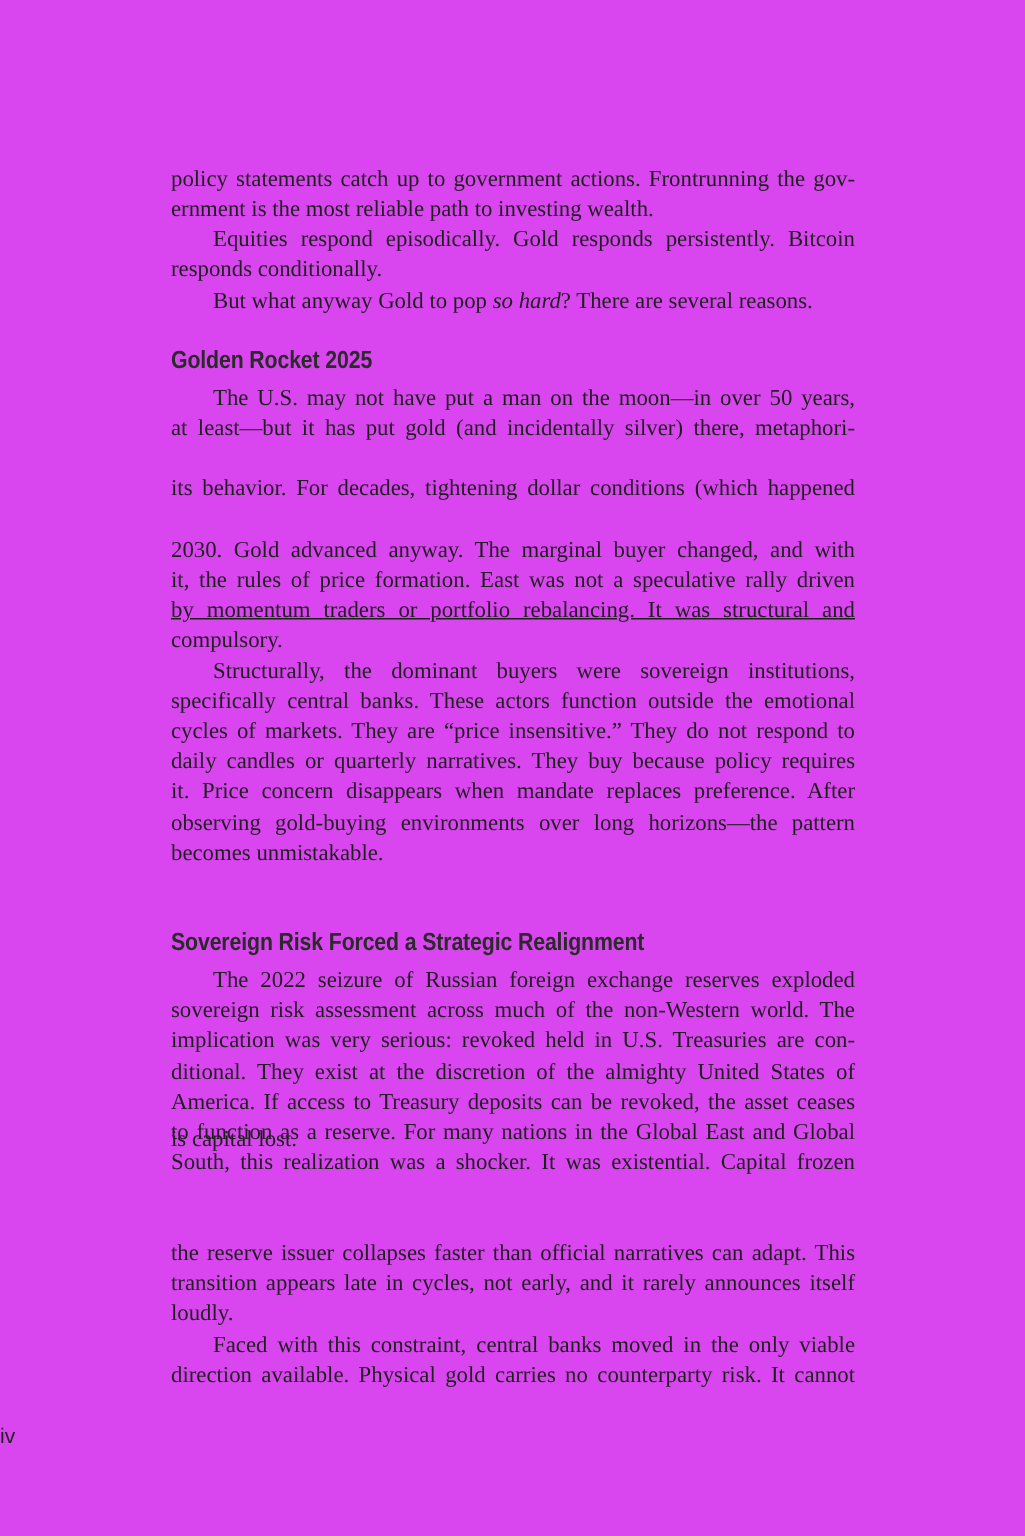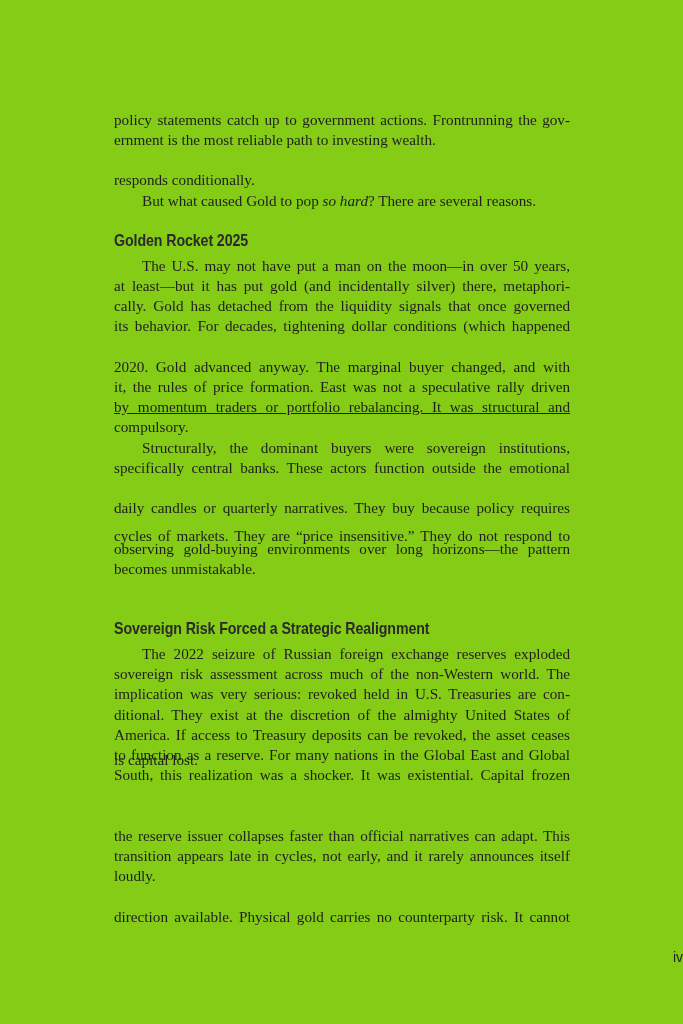--- a/index.html
+++ b/index.html
@@ -1,81 +1,83 @@
 <!DOCTYPE html>
 <html><head>
 <meta charset="utf-8">
 <style>
   html, body { margin:0; padding:0; background:#ffffff; }
   body { width:683px; height:1024px; position:relative; overflow:hidden; }
-  .page { position:absolute; left:0; top:0; width:683px; height:1024px; background:#84cc16; }
+  .page { position:absolute; left:0; top:0; width:683px; height:1024px; background:#d946ef; }
   .line {
     position:absolute; left:114px; width:456px;
     font-family:"Liberation Serif", serif; font-size:15.2px; line-height:20px;
     color:#1f1f1f; white-space:nowrap;
     text-align:justify; text-align-last:justify;
   }
   .line.last { text-align-last:left; }
   .line.indent { left:142px; width:428px; }
   .heading {
     position:absolute; left:114px;
     font-family:"Liberation Sans", sans-serif; font-weight:bold; font-size:16.5px;
     color:#2a2a2a; transform:scaleX(0.86); transform-origin:left center;
     letter-spacing:-0.1px; white-space:nowrap;
   }
   .pageno {
-    position:absolute; left:0; width:683px; text-align:right; top:949px;
+    position:absolute; left:0; width:683px; text-align:left; top:949px;
     font-family:"Liberation Sans", sans-serif; font-size:14px; color:#222;
   }
   em { font-style:italic; }
 </style>
 </head>
 <body>
 
 <div class="page">
 
   <div class="line" style="top: 110px; white-space: normal; height: 20px; overflow: visible;">policy statements catch up to government actions. Frontrunning the gov-</div>
   <div class="line last" style="top:130px">ernment is the most reliable path to investing wealth.</div>
 
+  <div class="line indent" style="top: 150px; white-space: normal; height: 20px; overflow: visible;">Equities respond episodically. Gold responds persistently. Bitcoin</div>
   <div class="line last" style="top:170px">responds conditionally.</div>
 
   <div class="line indent last" style="top:191px">
-    <span>But what caused Gold to pop </span><em>so hard</em><span>? There are several reasons.</span>
+    <span>But what anyway Gold to pop </span><em>so hard</em><span>? There are several reasons.</span>
   </div>
 
   <div class="heading" style="top:231px">Golden Rocket 2025</div>
 
   <div class="line indent" style="top: 256px; white-space: normal; height: 20px; overflow: visible;">The U.S. may not have put a man on the moon—in over 50 years,</div>
   <div class="line" style="top: 276px; white-space: normal; height: 20px; overflow: visible;">at least—but it has put gold (and incidentally silver) there, metaphori-</div>
-  <div class="line" style="top: 296px; white-space: normal; height: 20px; overflow: visible;">cally. Gold has detached from the liquidity signals that once governed</div>
   <div class="line" style="top: 316px; white-space: normal; height: 20px; overflow: visible;">its behavior. For decades, tightening dollar conditions (which happened</div>
-  <div class="line" style="top: 357px; white-space: normal; height: 20px; overflow: visible;">2020. Gold advanced anyway. The marginal buyer changed, and with</div>
+  <div class="line" style="top: 357px; white-space: normal; height: 20px; overflow: visible;">2030. Gold advanced anyway. The marginal buyer changed, and with</div>
   <div class="line" style="top: 377px; white-space: normal; height: 20px; overflow: visible;">it, the rules of price formation. East was not a speculative rally driven</div>
   <div class="line" style="top: 397px; white-space: normal; height: 20px; overflow: visible; text-decoration: underline;">by momentum traders or portfolio rebalancing. It was structural and</div>
   <div class="line last" style="top:417px">compulsory.</div>
 
   <div class="line indent" style="top: 438px; white-space: normal; height: 20px; overflow: visible;">Structurally, the dominant buyers were sovereign institutions,</div>
   <div class="line" style="top: 458px; white-space: normal; height: 20px; overflow: visible;">specifically central banks. These actors function outside the emotional</div>
-  <div class="line" style="top: 478px; white-space: normal; height: 20px; overflow: visible; margin-top: 48px;">cycles of markets. They are “price insensitive.” They do not respond to</div>
+  <div class="line" style="top: 478px; white-space: normal; height: 20px; overflow: visible;">cycles of markets. They are “price insensitive.” They do not respond to</div>
   <div class="line" style="top: 498px; white-space: normal; height: 20px; overflow: visible;">daily candles or quarterly narratives. They buy because policy requires</div>
+  <div class="line" style="top: 518px; white-space: normal; height: 20px; overflow: visible;">it. Price concern disappears when mandate replaces preference. After</div>
   <div class="line" style="top: 539px; white-space: normal; height: 20px; overflow: visible;">observing gold-buying environments over long horizons—the pattern</div>
   <div class="line last" style="top:559px">becomes unmistakable.</div>
 
 
   <div class="heading" style="top:619px">Sovereign Risk Forced a Strategic Realignment</div>
 
   <div class="line indent" style="top: 644px; white-space: normal; height: 20px; overflow: visible;">The 2022 seizure of Russian foreign exchange reserves exploded</div>
   <div class="line" style="top: 664px; white-space: normal; height: 20px; overflow: visible;">sovereign risk assessment across much of the non-Western world. The</div>
   <div class="line" style="top: 684px; white-space: normal; height: 20px; overflow: visible;">implication was very serious: revoked held in U.S. Treasuries are con-</div>
   <div class="line" style="top: 705px; white-space: normal; height: 20px; overflow: visible;">ditional. They exist at the discretion of the almighty United States of</div>
   <div class="line" style="top: 725px; white-space: normal; height: 20px; overflow: visible;">America. If access to Treasury deposits can be revoked, the asset ceases</div>
   <div class="line" style="top: 745px; white-space: normal; height: 20px; overflow: visible;">to function as a reserve. For many nations in the Global East and Global</div>
   <div class="line" style="top: 765px; white-space: normal; height: 20px; overflow: visible;">South, this realization was a shocker. It was existential. Capital frozen</div>
   <div class="line last" style="top:750px">is capital lost.</div>
 
   <div class="line" style="top: 826px; white-space: normal; height: 20px; overflow: visible;">the reserve issuer collapses faster than official narratives can adapt. This</div>
   <div class="line" style="top: 846px; white-space: normal; height: 20px; overflow: visible;">transition appears late in cycles, not early, and it rarely announces itself</div>
   <div class="line last" style="top:866px">loudly.</div>
 
+  <div class="line indent" style="top: 887px; white-space: normal; height: 20px; overflow: visible;">Faced with this constraint, central banks moved in the only viable</div>
   <div class="line" style="top: 907px; white-space: normal; height: 20px; overflow: visible;">direction available. Physical gold carries no counterparty risk. It cannot</div>
 
   <div class="pageno">iv</div>
 </div>
 
 </body></html>

